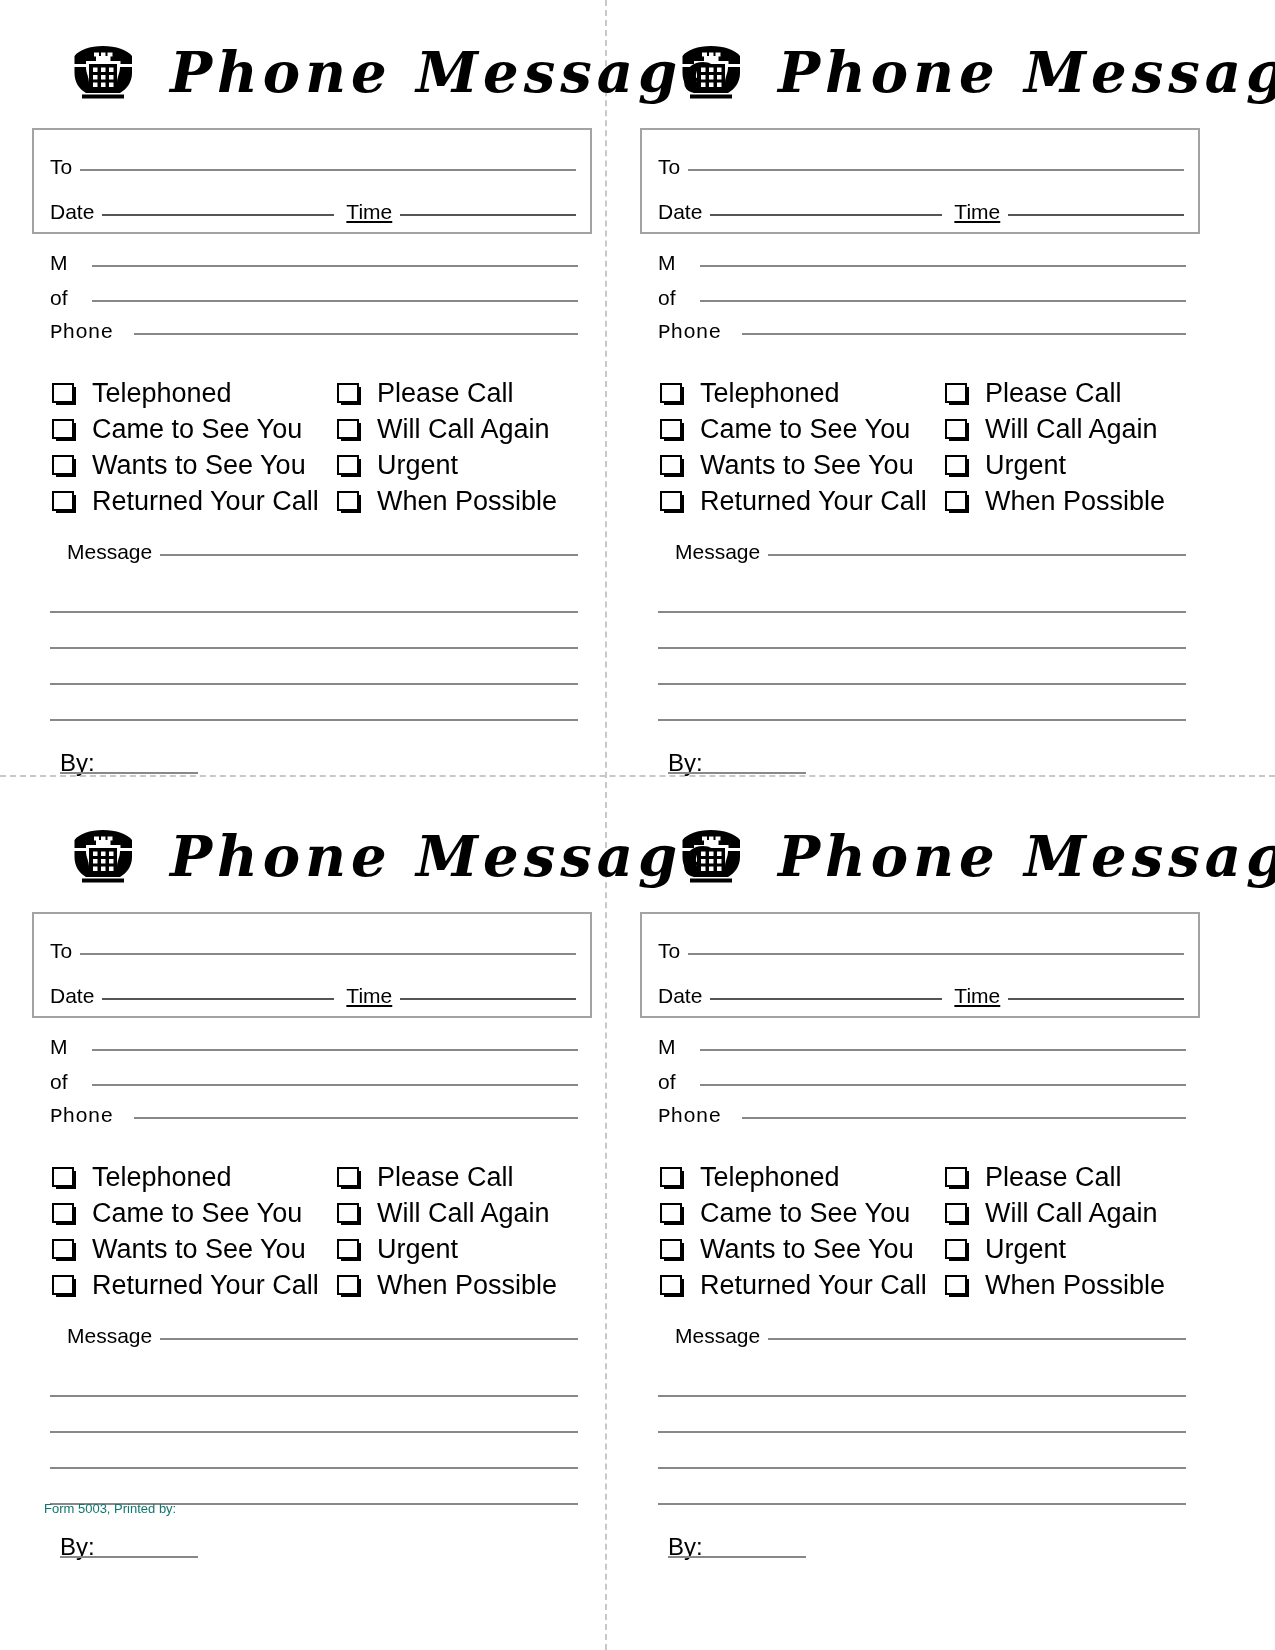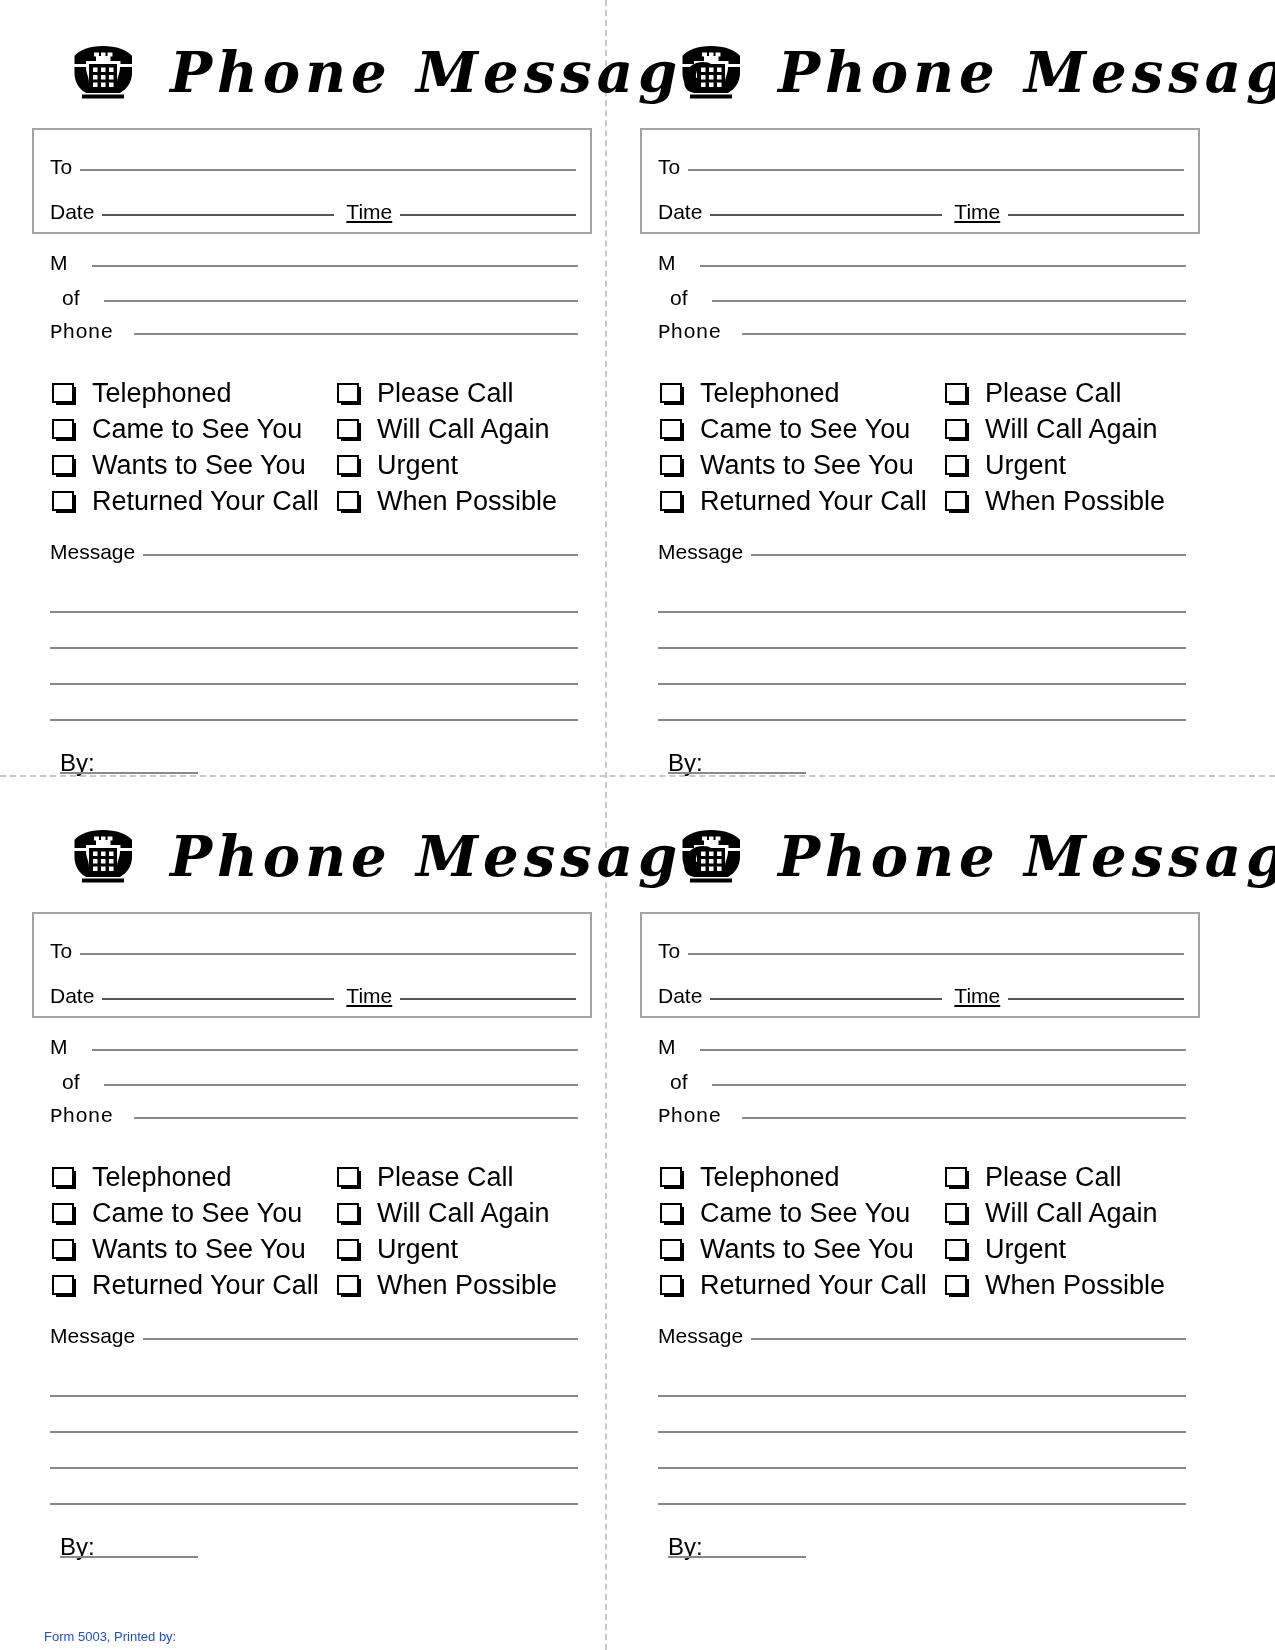--- a/index.html
+++ b/index.html
@@ -110,21 +110,21 @@
   .fline.fixed-time { flex: 1 1 auto; }
   .flabel.time-lbl { margin-left: 12px; text-decoration: underline; }
 
   
   .who-block {
     padding: 18px 14px 0 18px;
   }
   .who-block .fieldrow { height: 35px; }
   .who-block .flabel { font-size: 21px; }
   .lbl-m    { width: 34px; }
-  .lbl-of   { width: 34px; margin-left: 12px; }
+  .lbl-of   { width: 34px; }
   .lbl-ph   { width: 76px; font-family: Liberation Mono, monospace; }
 
   
   .check-grid {
     margin-top: 18px;
     padding-left: 20px;
     display: grid;
     grid-template-columns: 285px 1fr;
     grid-auto-rows: 36px;
     align-items: center;
@@ -168,20 +168,21 @@
 
   
   .msg-block {
     margin-top: 22px;
     padding: 0 14px 0 18px;
   }
   .msg-first {
     display: flex;
     align-items: baseline;
     height: 36px;
+    margin-left: 17px;
   }
   .msg-lbl {
     font-size: 21px;
     line-height: 21px;
     flex: 0 0 auto;
   }
   .msg-rule {
     height: 0;
     border-bottom: 2px solid #888888;
     margin-top: 34px;
@@ -208,24 +209,24 @@
     margin-left: 10px;
     position: relative;
     top: -4px;
     flex: 0 0 auto;
   }
 
   
   .form-footer {
     position: absolute;
     left: 44px;
-    top: 1629px;
+    top: 1501px;
     font-size: 13px;
     line-height: 15px;
-    color: #1d4ed8;
+    color: #0f766e;
     white-space: nowrap;
   }
 </style>
 </head>
 <body>
 
 <div id="page">
 
   <div class="cutline-v"></div>
   <div class="cutline-h"></div>

